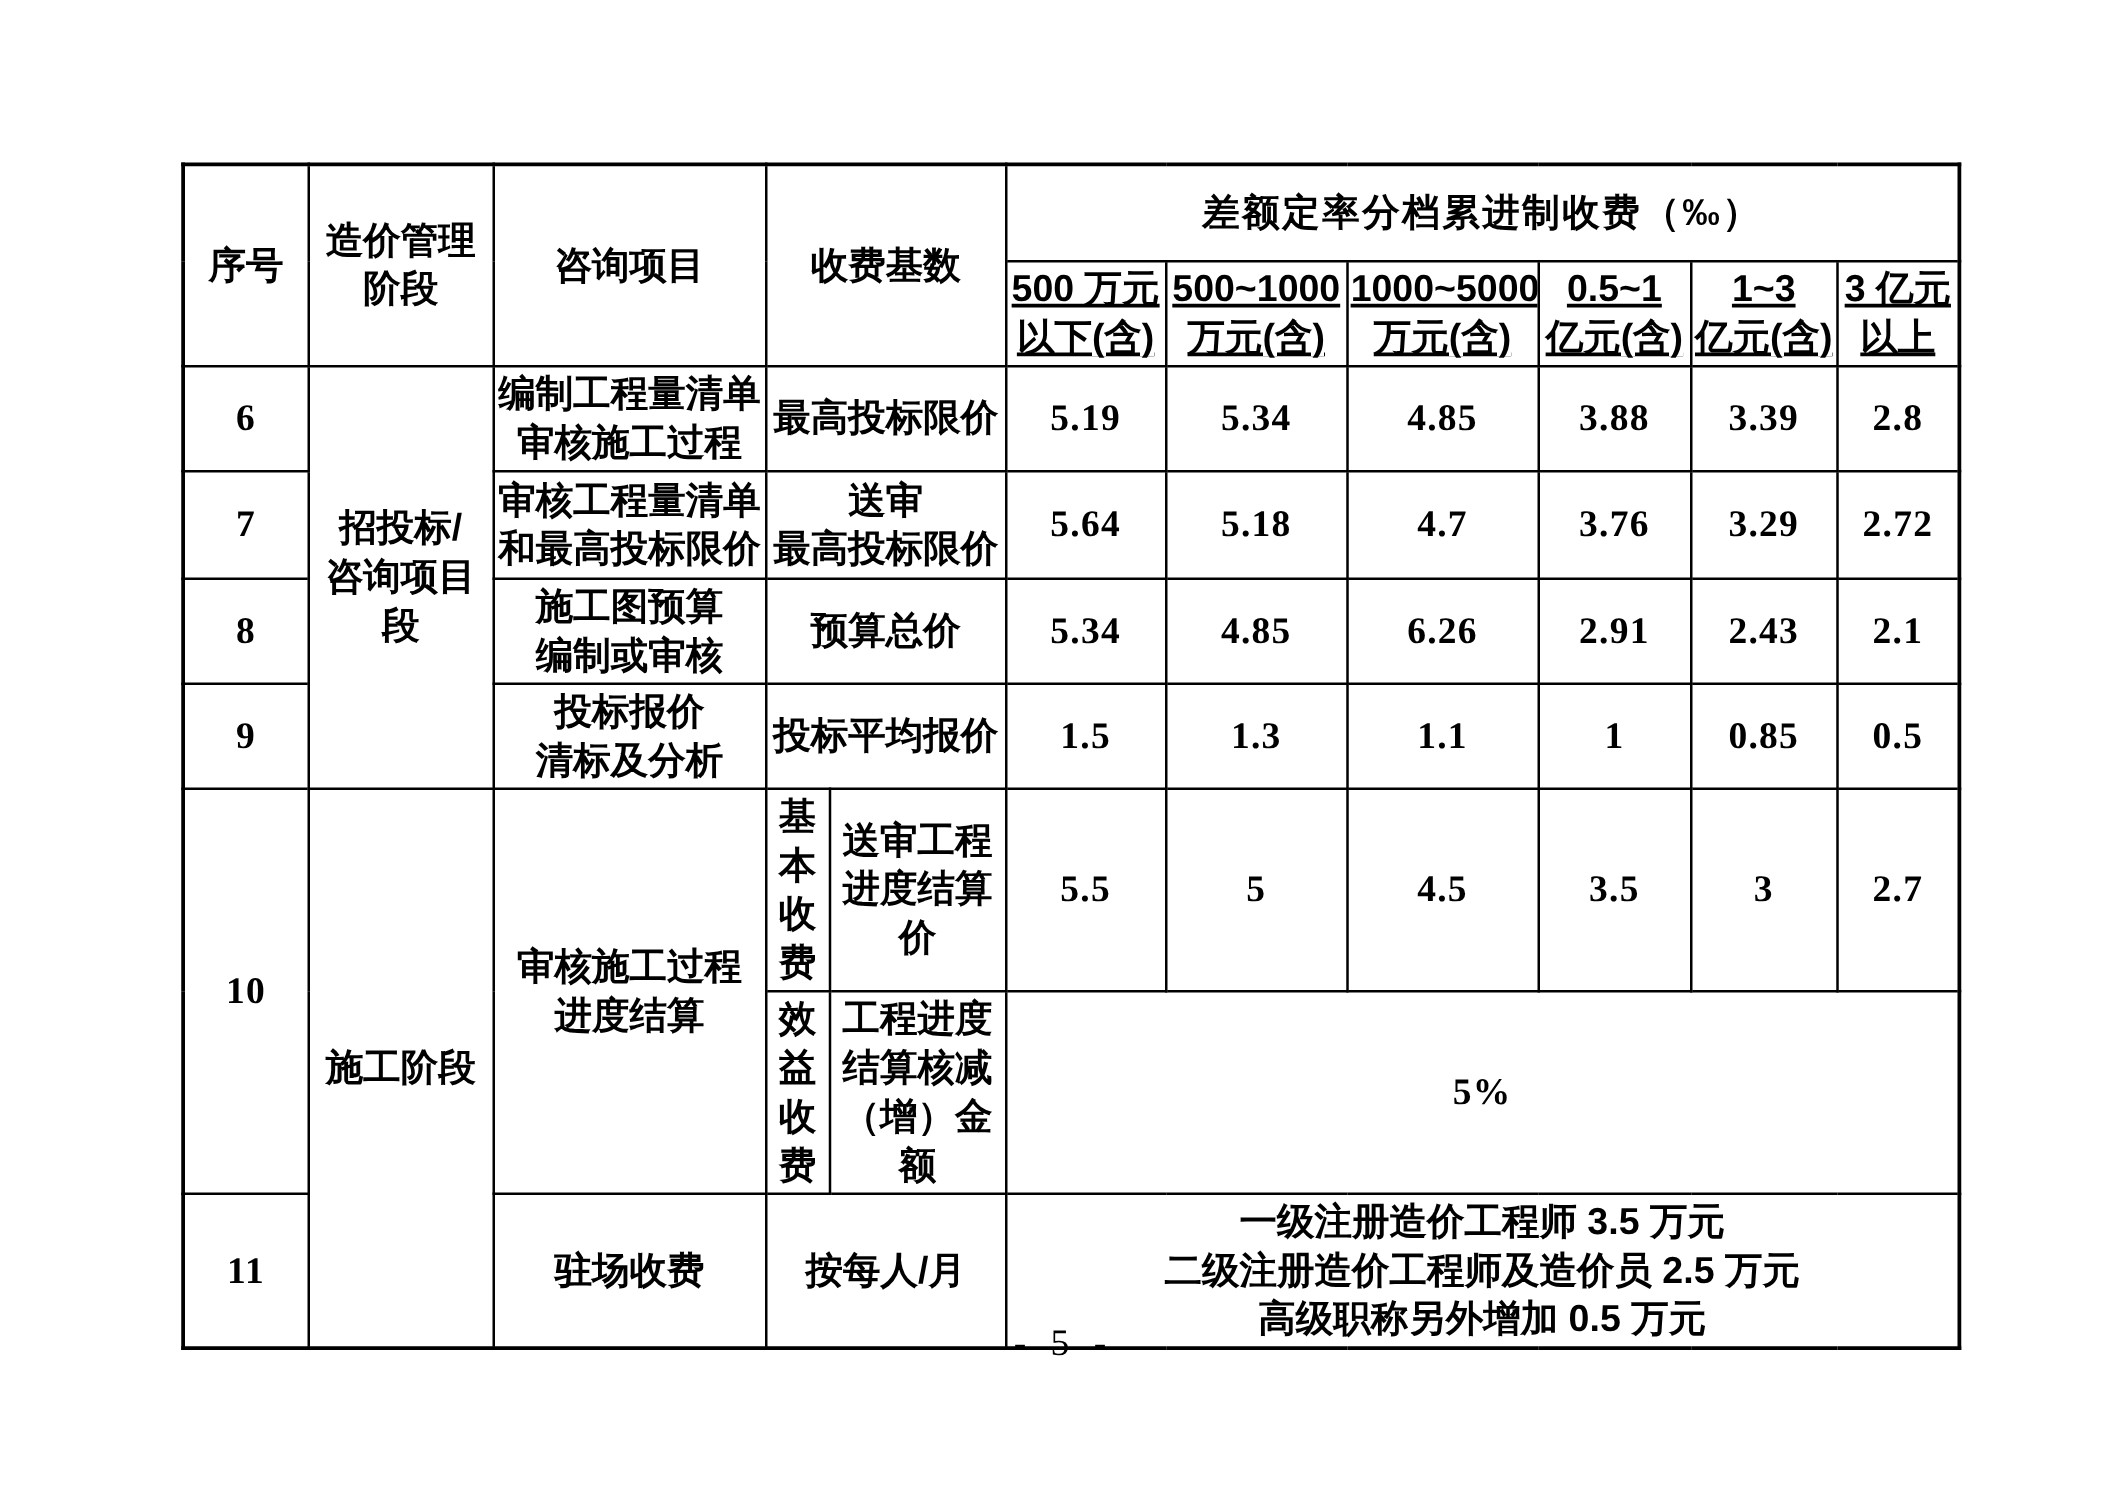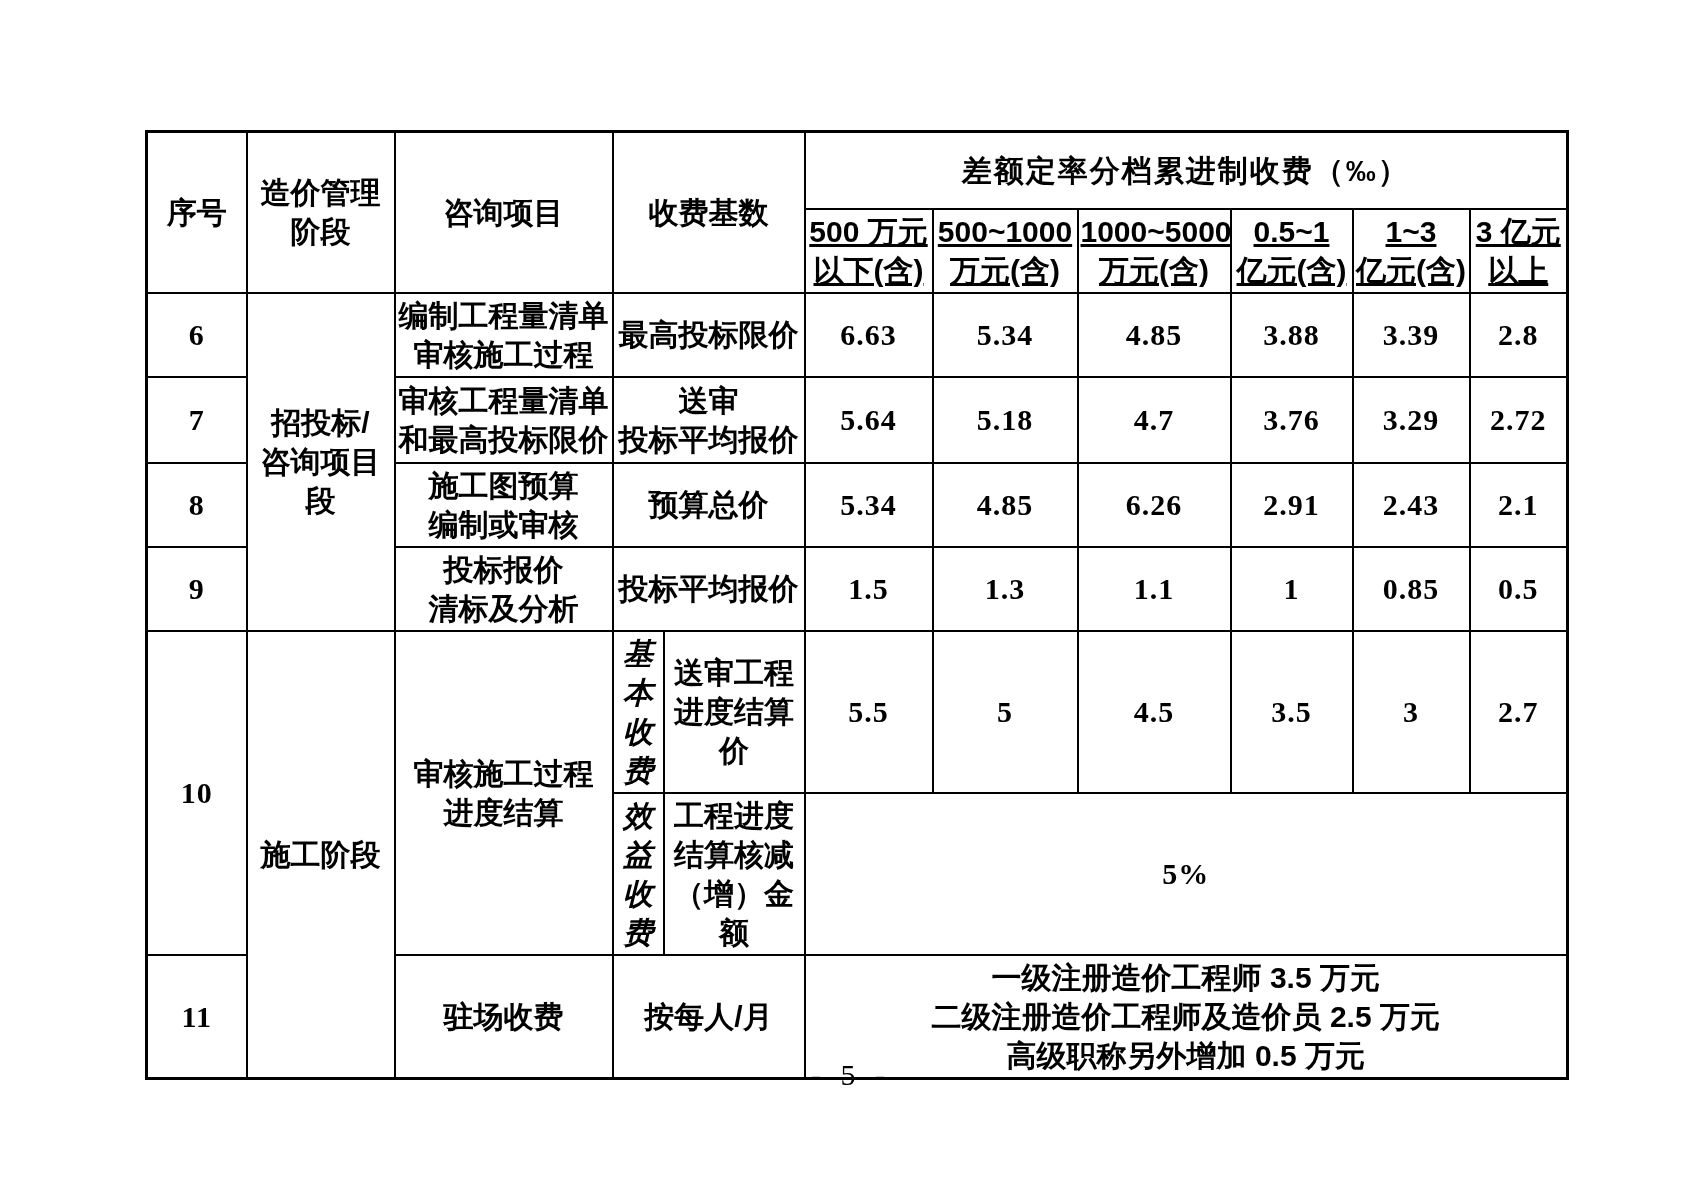--- a/index.html
+++ b/index.html
@@ -35,21 +35,20 @@
     font-family:"Liberation Serif","DejaVu Serif",serif;
     font-weight:400;
     font-size:30px;
     letter-spacing:1px;
   }
   td.vert{
     font-size:27px;
     line-height:1.28;
     word-break:break-all;
     padding:0 2px;
-    font-style:italic;
   }
   td.note{
     text-align:left;
     padding-left:14px;
     line-height:1.28;
     font-size:29px;
   }
   td.feegroup{font-size:30px;letter-spacing:2px;}
   td.tier{font-size:28px;line-height:1.45;text-decoration:underline;}
   .footer{
@@ -108,34 +107,34 @@
     </tr>
 
     <tr style="height:84px">
       <td class="num">6</td>
       <td rowspan="4">招投标/
 咨询项目
 段</td>
       <td>编制工程量清单
 审核施工过程</td>
       <td colspan="2">最高投标限价</td>
-      <td class="num">6.63</td>
+      <td class="num">5.19</td>
       <td class="num">5.34</td>
       <td class="num">4.85</td>
       <td class="num">3.88</td>
       <td class="num">3.39</td>
       <td class="num">2.8</td>
     </tr>
 
     <tr style="height:86px">
       <td class="num">7</td>
       <td>审核工程量清单
 和最高投标限价</td>
       <td colspan="2">送审
-投标平均报价</td>
+最高投标限价</td>
       <td class="num">5.64</td>
       <td class="num">5.18</td>
       <td class="num">4.7</td>
       <td class="num">3.76</td>
       <td class="num">3.29</td>
       <td class="num">2.72</td>
     </tr>
 
     <tr style="height:82px">
       <td class="num">8</td>

